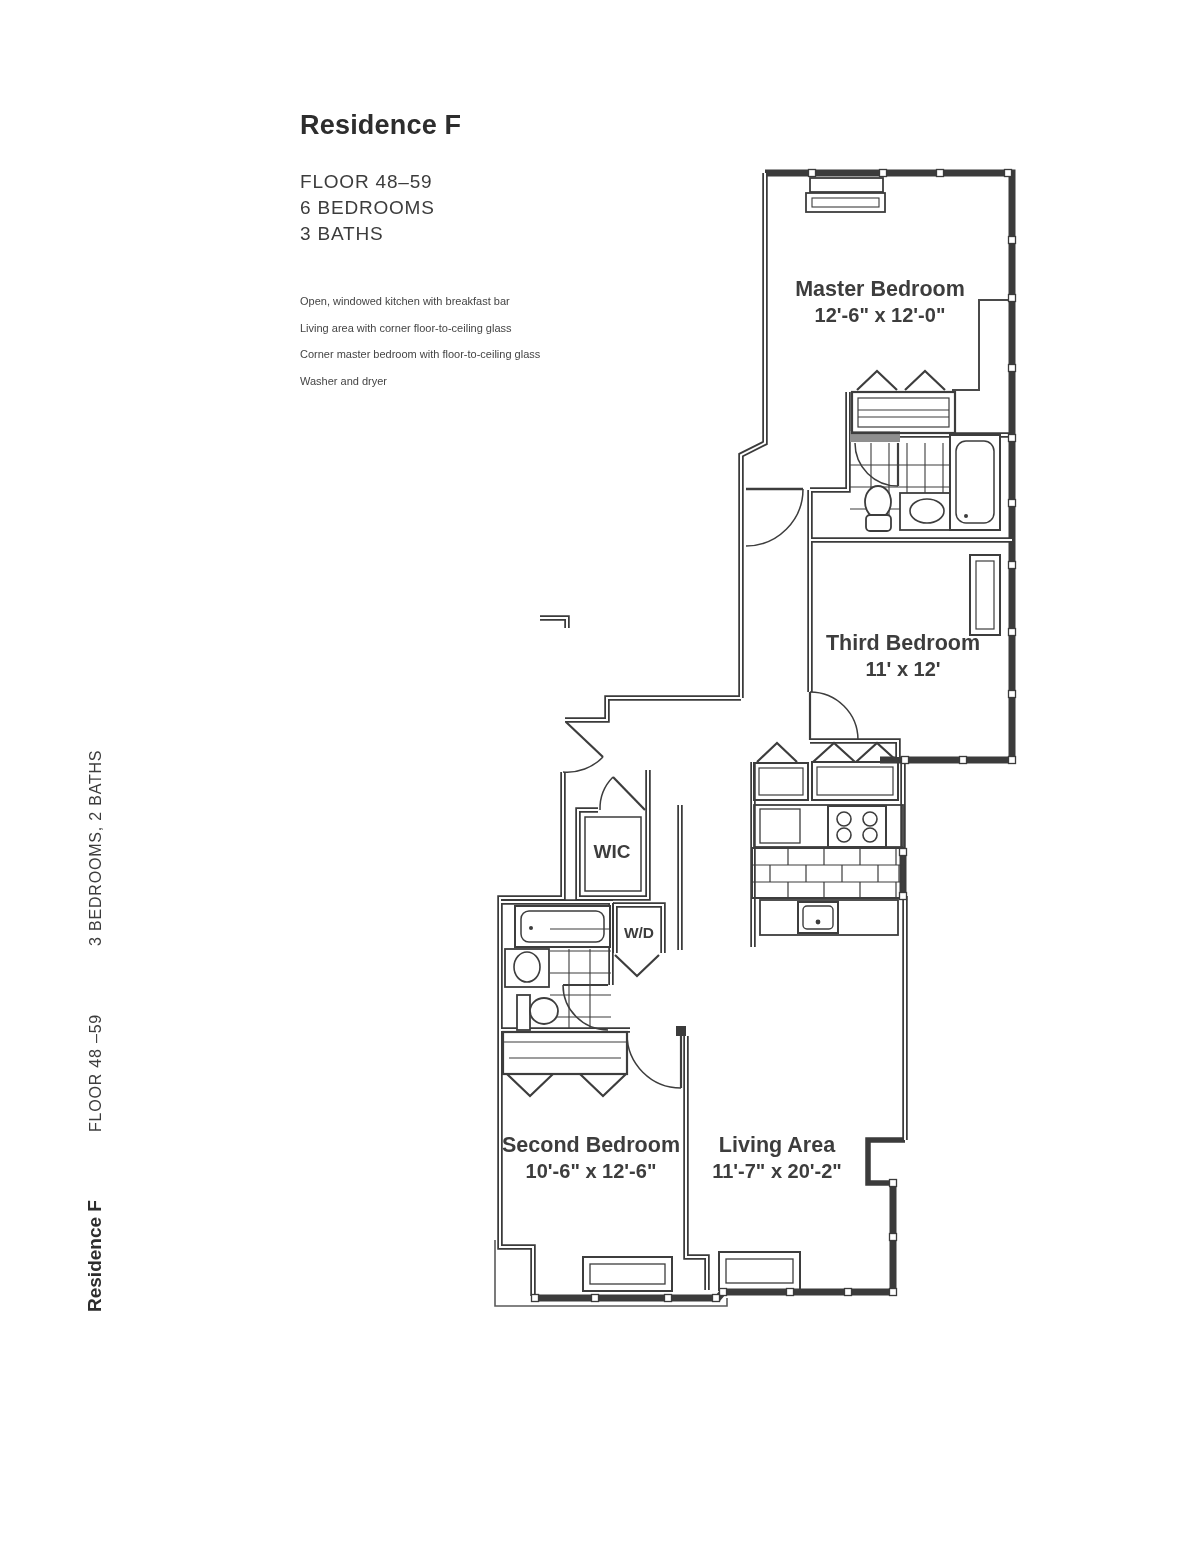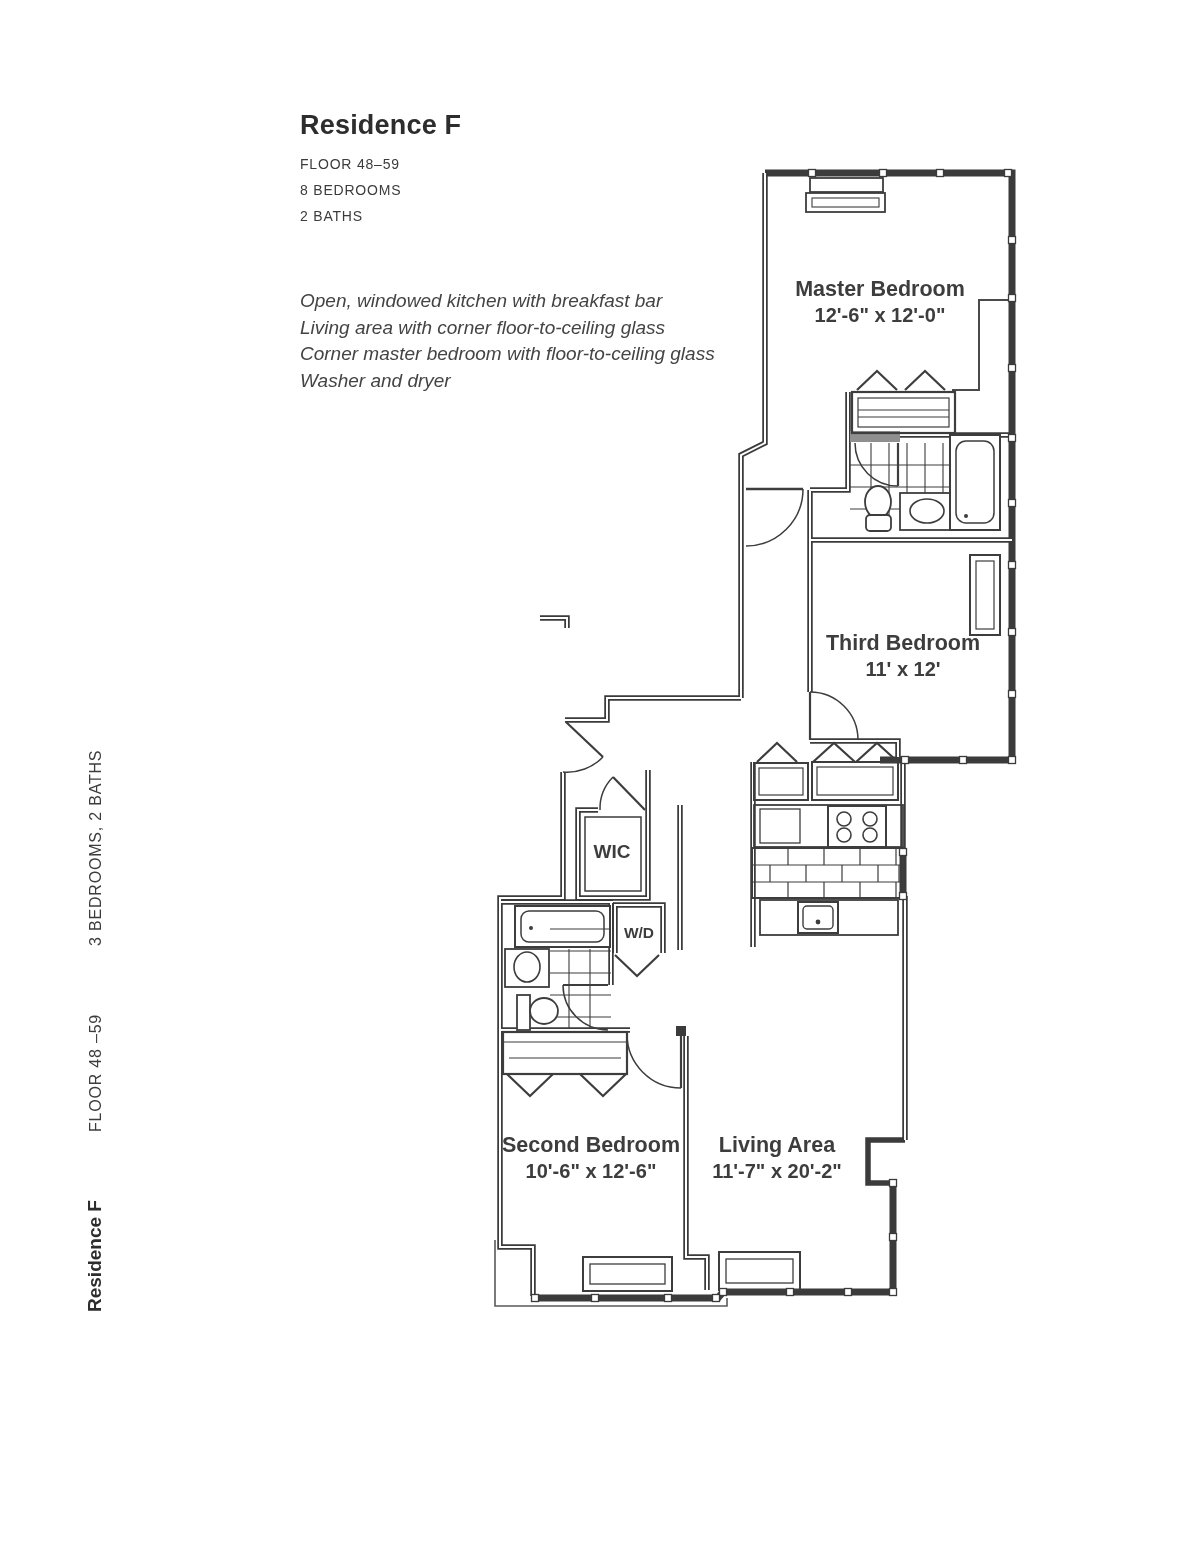--- a/index.html
+++ b/index.html
@@ -2,22 +2,22 @@
 <html><head>
 <meta charset="utf-8">
 <style>
   html,body{margin:0;padding:0;background:#ffffff;}
   .page{
     position:relative;width:1082px;height:1551px;background:#ffffff;
     font-family:"Liberation Sans",sans-serif;color:#3a3a3a;overflow:hidden;
   }
   .header{position:absolute;left:300px;top:110px;}
   .header h1{margin:0;font-size:27px;font-weight:700;color:#2d2d2d;letter-spacing:0.2px;}
-  .meta{margin-top:10px;font-size:14px;line-height:26px;letter-spacing:0.8px;color:#3c3c3c;}
-  .features{position:absolute;left:300px;top:288px;font-size:19px;line-height:26.5px;color:#444;font-style:italic;}
+  .meta{margin-top:28px;font-size:19px;line-height:26px;letter-spacing:0.8px;color:#3c3c3c;}
+  .features{position:absolute;left:300px;top:288px;font-size:11px;line-height:26.5px;color:#444;}
   .sidebar{
     position:absolute;left:84px;top:1312px;transform-origin:0 0;transform:rotate(-90deg);
     white-space:nowrap;display:flex;align-items:baseline;gap:68px;color:#3c3c3c;
   }
   .sidebar .sb-title{font-size:19px;font-weight:700;color:#2d2d2d;}
   .sidebar .sb-line{font-size:16px;letter-spacing:0.8px;}
   svg.plan{position:absolute;left:0;top:0;}
   svg text{font-family:"Liberation Sans",sans-serif;fill:#3d3d3d;}
   .room-name{font-size:21.5px;font-weight:600;}
   .room-dims{font-size:20px;font-weight:600;}
@@ -27,22 +27,22 @@
 </style>
 </head>
 <body>
 
 <div class="page">
 
   <div class="header">
     <h1>Residence F</h1>
     <div class="meta">
       <div>FLOOR 48–59</div>
-      <div>8 BEDROOMS</div>
-      <div>2 BATHS</div>
+      <div>6 BEDROOMS</div>
+      <div>3 BATHS</div>
     </div>
   </div>
 
   <div class="features">
     <div>Open, windowed kitchen with breakfast bar</div>
     <div>Living area with corner floor-to-ceiling glass</div>
     <div>Corner master bedroom with floor-to-ceiling glass</div>
     <div>Washer and dryer</div>
   </div>
 

